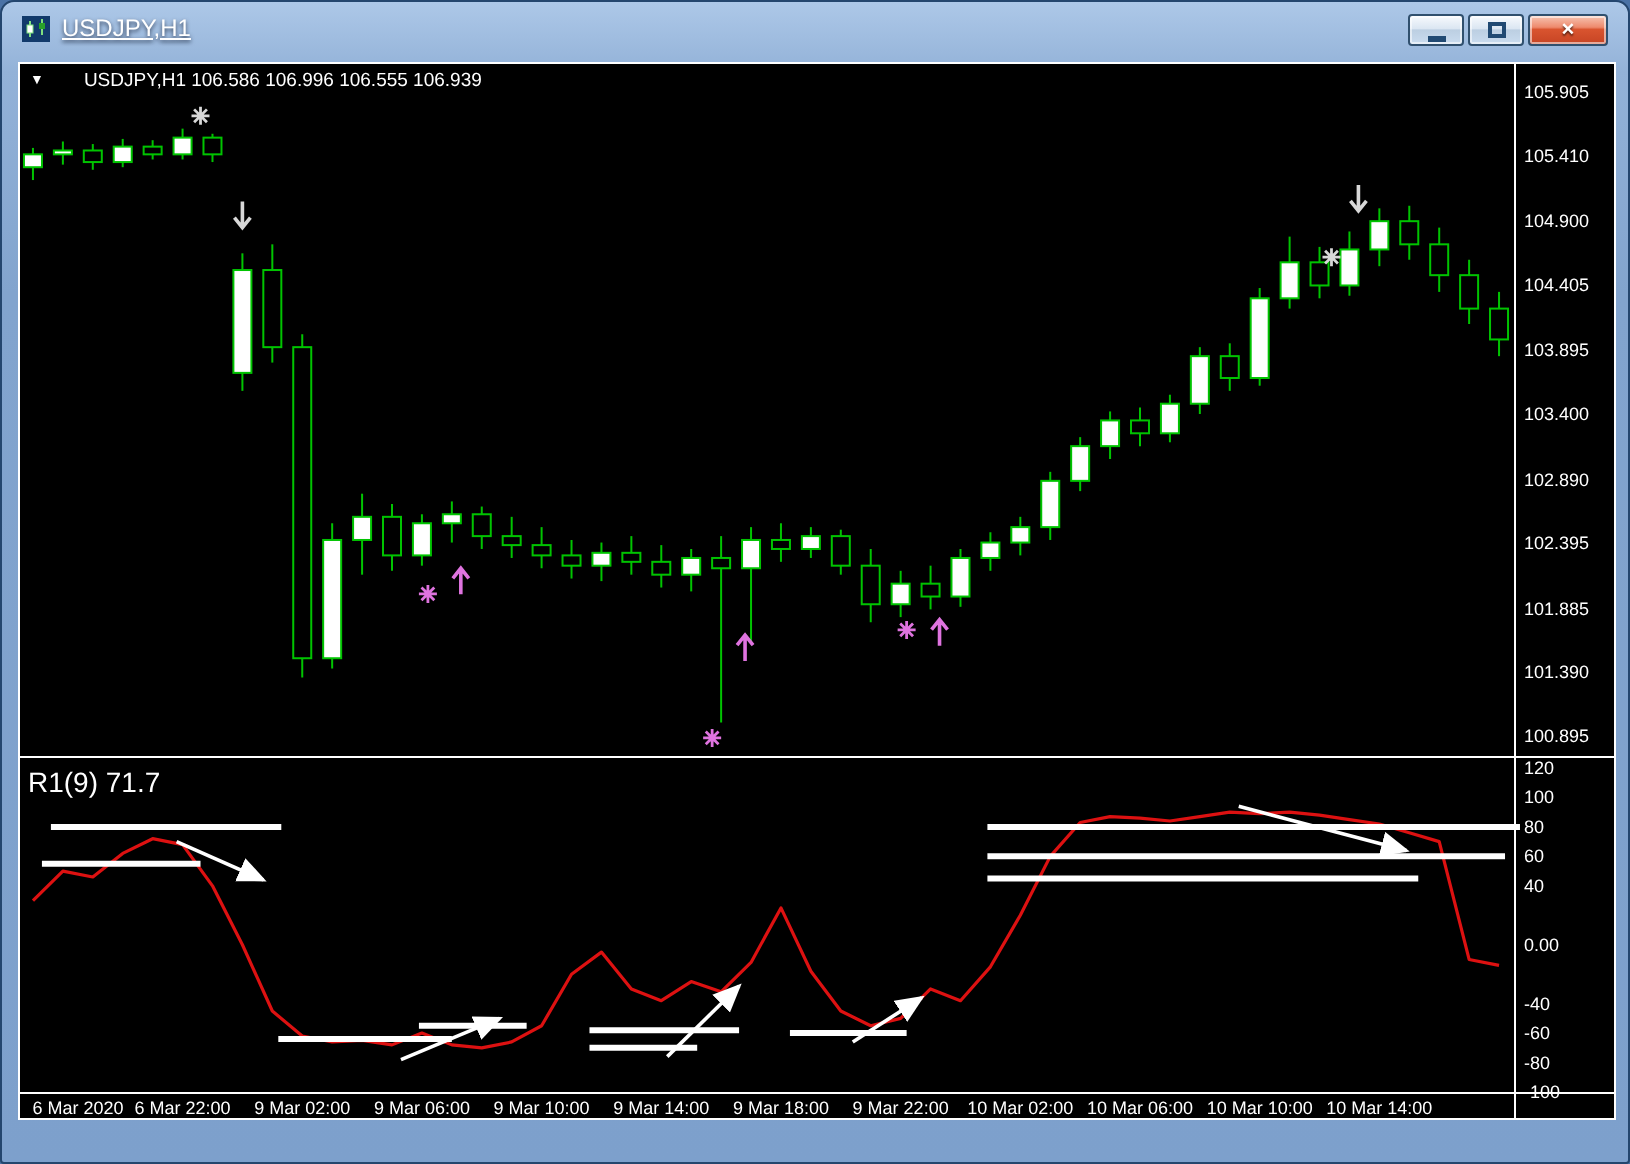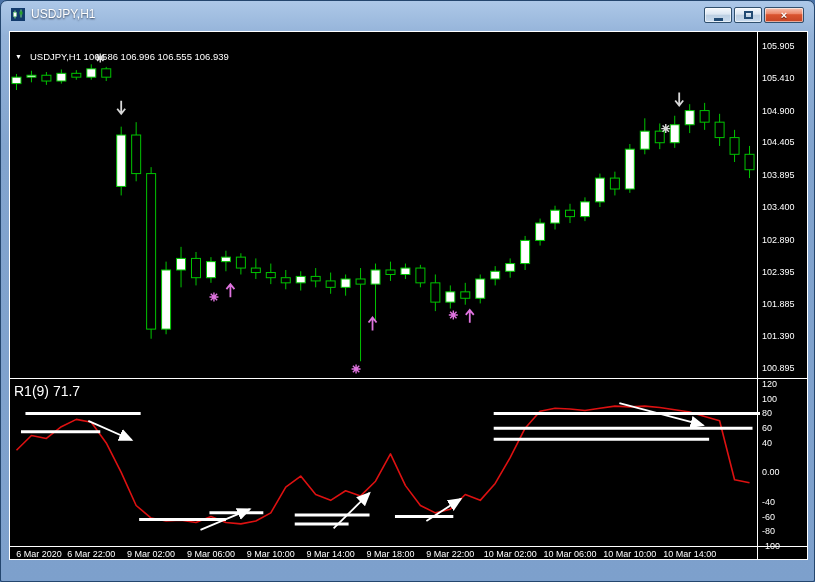--- a/index.html
+++ b/index.html
@@ -8,43 +8,43 @@
     font-family:"Liberation Sans",sans-serif;background:#4a72a6;
   }
   .window{
     position:absolute;inset:0;box-sizing:border-box;
     background:linear-gradient(180deg,#adc8e8 0%,#93b2d8 6%,#82a4ce 25%,#7da0cc 100%);
     border:1px solid #24466e;border-radius:7px 7px 2px 2px;
   }
   .titlebar{
     position:absolute;top:0;left:0;right:0;height:30px;
     display:flex;align-items:center;gap:6px;padding:0 8px 4px 10px;box-sizing:border-box;
-    color:#ffffff;font-size:12px;text-shadow:0 1px 2px rgba(0,10,30,.75);
+    color:#ffffff;font-size:12px;text-shadow:0 1px 2px rgba(0,10,30,.75);text-decoration:underline;
   }
   .win-icon{display:flex;align-items:center;}
   .win-controls{position:absolute;top:6px;right:10px;display:flex;gap:2px;}
   .win-btn{
     width:28px;height:16px;box-sizing:border-box;border:1px solid #30506e;border-radius:2px;
     background:linear-gradient(#f7fafd,#dbe6f2 45%,#bccfe2 50%,#cadcef);
     display:flex;align-items:center;justify-content:center;cursor:pointer;
     box-shadow:inset 0 0 0 1px rgba(255,255,255,.55);
   }
   .win-btn.close{
     width:40px;color:#fff;font-weight:bold;font-size:11px;line-height:1;
     background:linear-gradient(#f6c4b2,#ee8a6d 40%,#d9542f 48%,#c64424);
     text-shadow:0 1px 1px rgba(0,0,0,.6);
   }
   .glyph-min{width:9px;height:3px;background:#214a73;margin-top:8px;}
   .glyph-max{width:9px;height:8px;border:2px solid #214a73;box-sizing:border-box;}
   .chart-region{position:absolute;left:8px;top:30px;width:799px;height:529px;background:#000;}
   #chart-canvas{position:absolute;left:0;top:0;display:block;}
   #chart-canvas text{font-family:"Liberation Sans",sans-serif;}
   .chart-header{
-    position:absolute;left:6px;top:20px;color:#fff;font-size:9.5px;
-    display:flex;align-items:center;gap:8px;white-space:nowrap;pointer-events:none;
+    position:absolute;left:6px;top:4px;color:#fff;font-size:9.5px;
+    display:flex;align-items:center;gap:20px;white-space:nowrap;pointer-events:none;
   }
   .hdr-arrow{font-size:7px;pointer-events:auto;}
   .indicator-label{position:absolute;left:5px;top:352px;color:#fff;font-size:14px;pointer-events:none;}
 </style>
 </head>
 <body>
 
 <div class="window">
   <div class="titlebar">
     <span class="win-icon">

